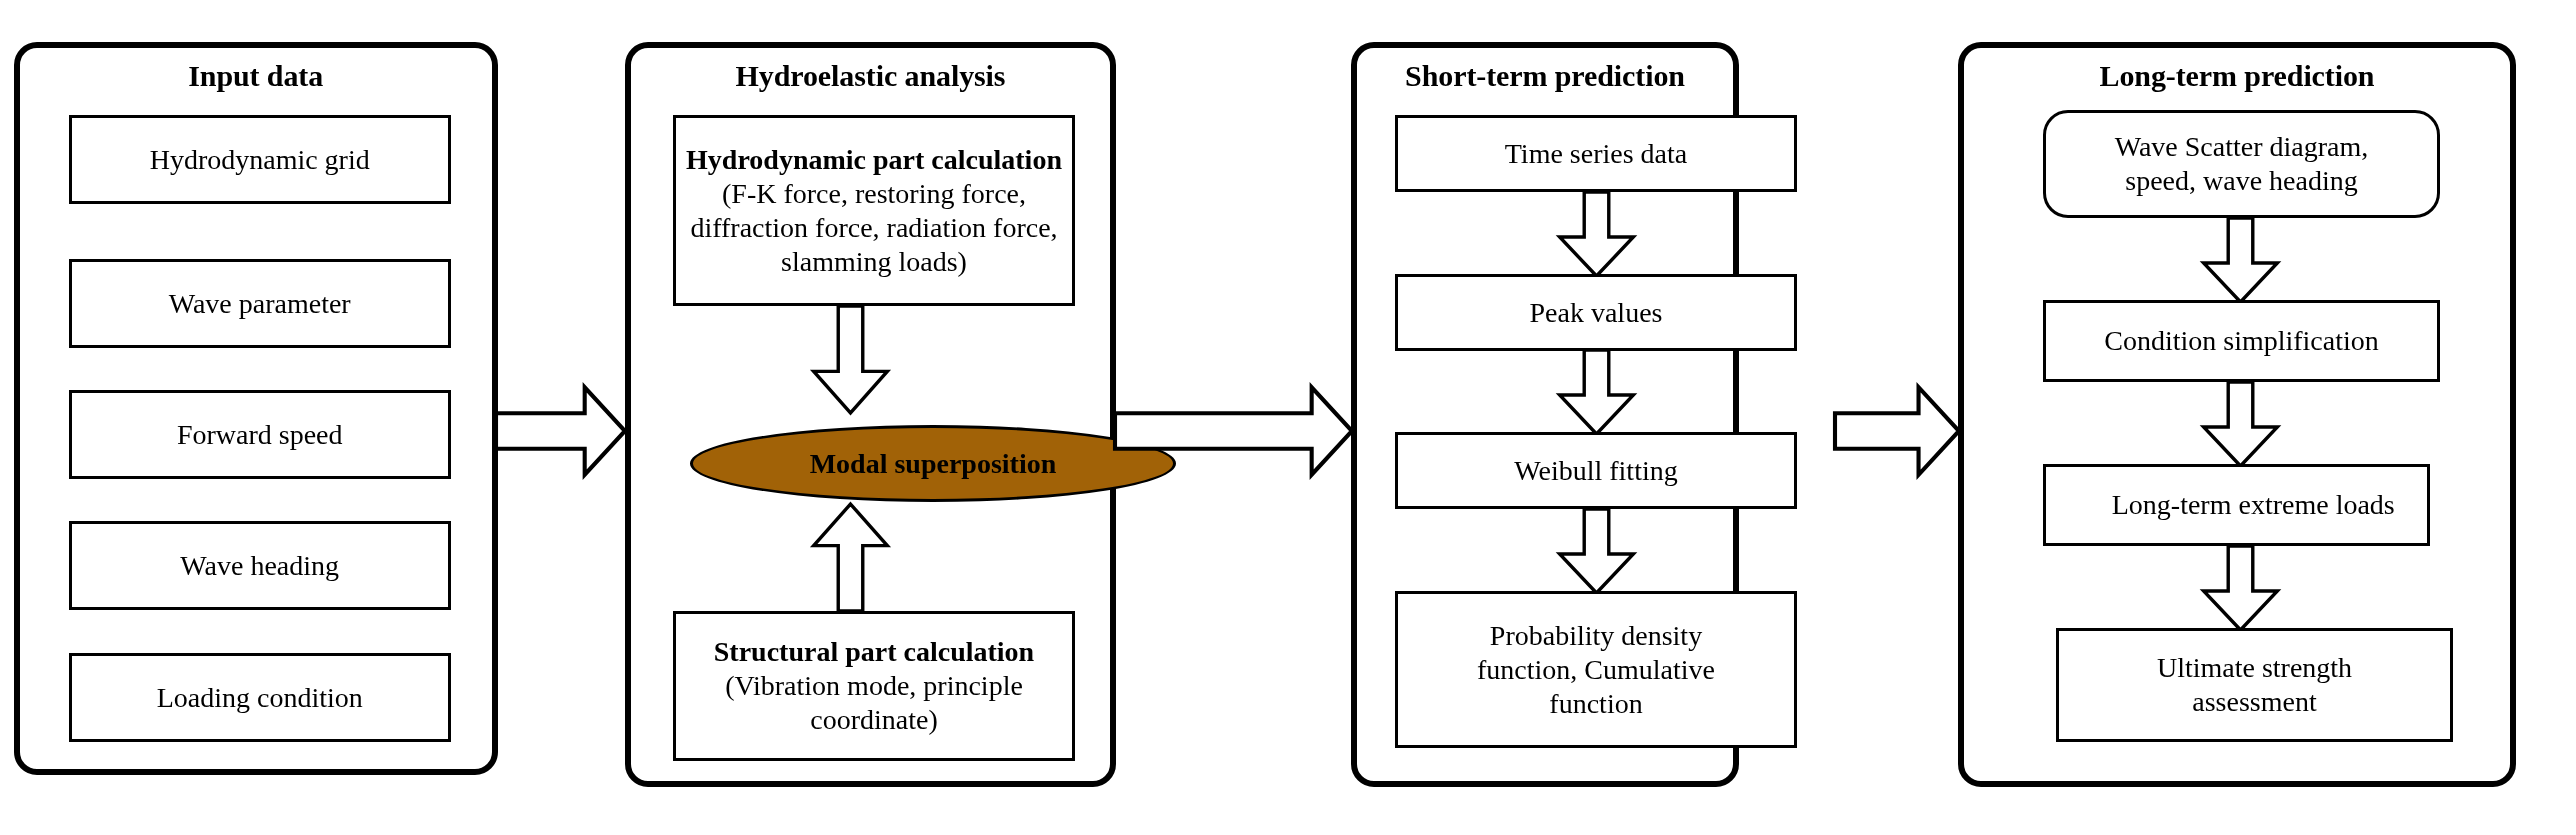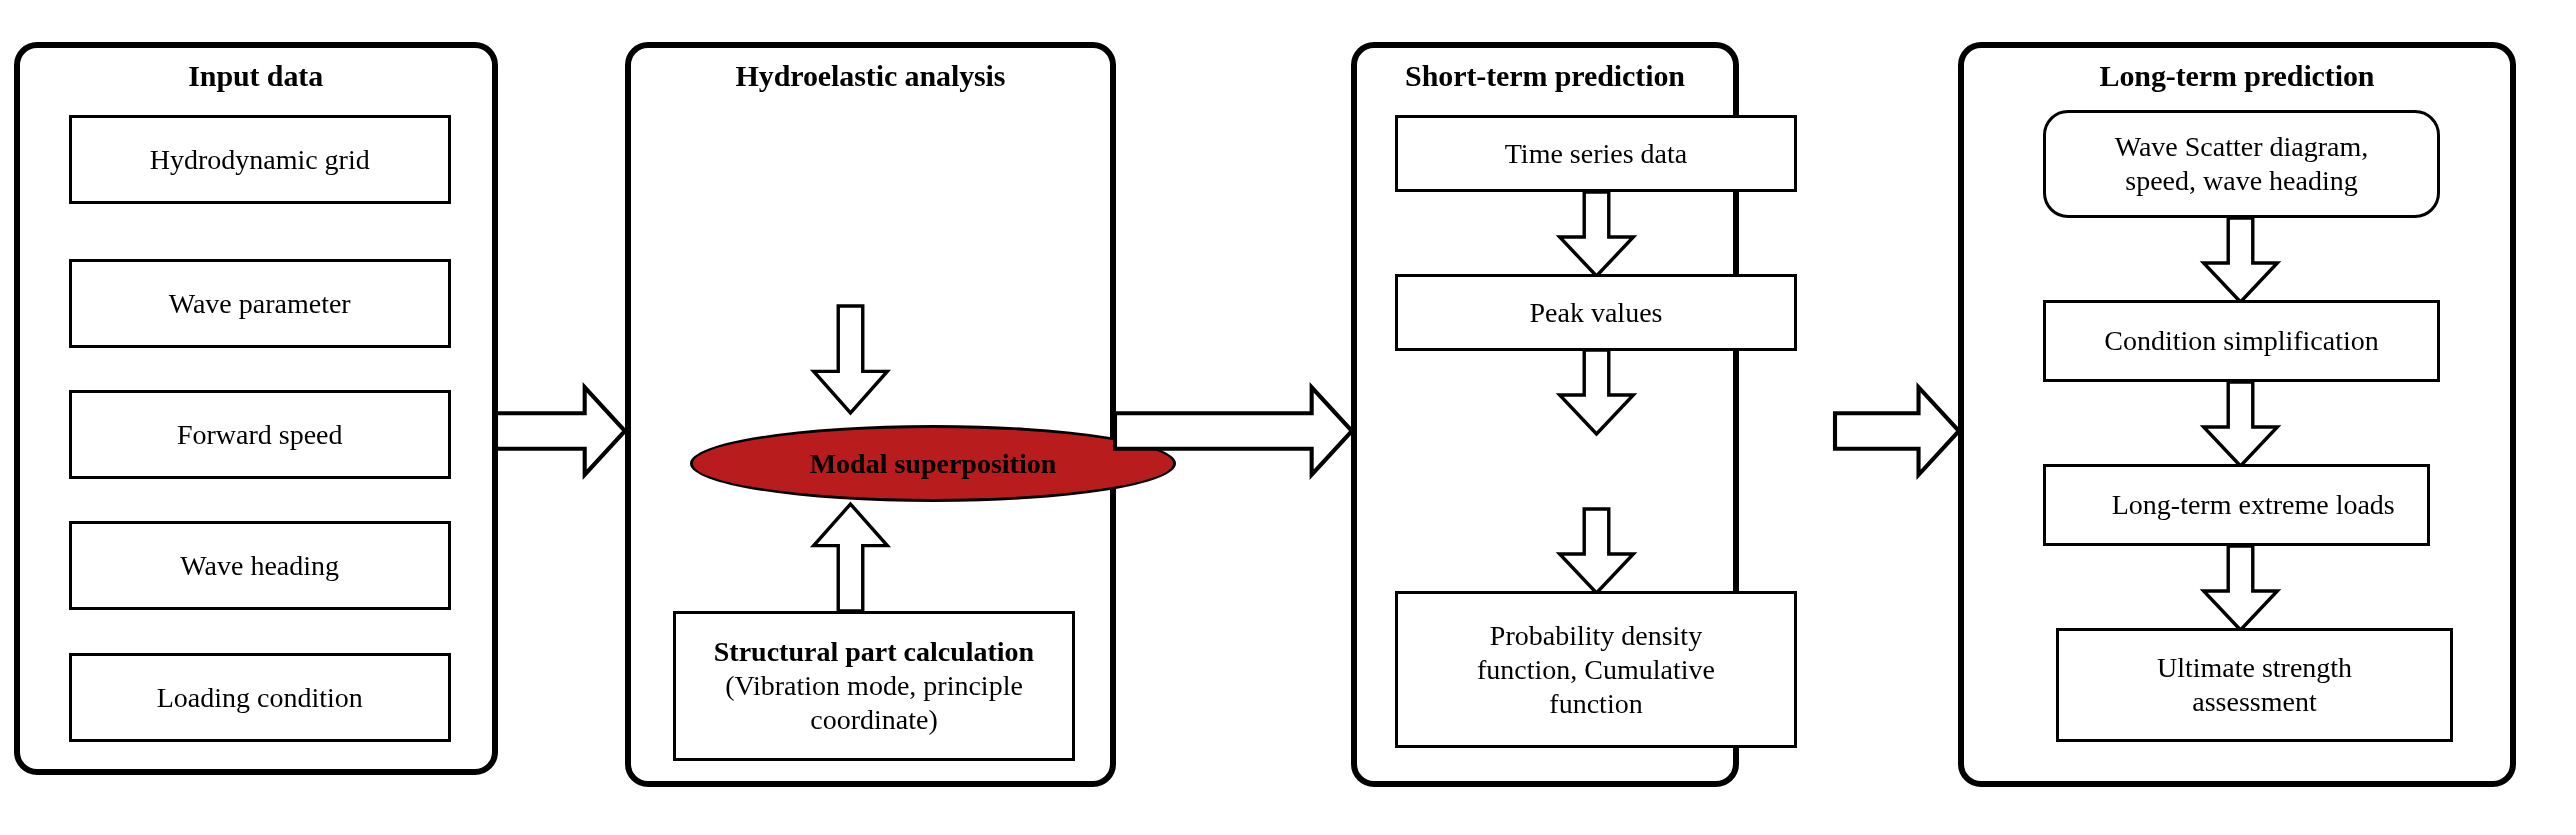--- a/index.html
+++ b/index.html
@@ -56,21 +56,21 @@
   .node .lines { width: 100%; }
   .node .ln { display: block; }
   .node .ln.b { font-weight: bold; }
 
   
   .ellipse {
     position: absolute;
     box-sizing: border-box;
     border: 3.4px solid #000000;
     border-radius: 50%;
-    background: #b91c1c;
+    background: #a16207;
     display: flex;
     align-items: center;
     justify-content: center;
     font-weight: bold;
     font-size: 28px;
     white-space: nowrap;
   }
 
   
   .arrow {
@@ -120,20 +120,28 @@
     <div class="node" style="left:49px; top:605px; width:382px; height:89px;">
       <span class="lines">
           <span class="ln">Loading condition</span>
         </span>
     </div>
   </div>
 
   <div class="panel" style="left:625px; top:42px; width:491px; height:745px;">
     <div class="panel-title" style="top:9.6px;">Hydroelastic analysis</div>
 
+    <div class="node" style="left:42px; top:67px; width:402px; height:191px;">
+      <span class="lines">
+        <span class="ln b">Hydrodynamic part calculation</span>
+        <span class="ln">(F-K force, restoring force,</span>
+        <span class="ln">diffraction force, radiation force,</span>
+        <span class="ln">slamming loads)</span>
+      </span>
+    </div>
 
     <svg class="arrow" style="left:173px; top:258px;" width="93" height="109" viewBox="0 0 136 160">
       <polygon points="50,0 86,0 86,96 122,96 68,157 14,96 50,96"></polygon>
     </svg>
 
     <div class="ellipse" style="left:59px; top:377px; width:486px; height:77px;">
       <span>Modal superposition</span>
     </div>
 
     <svg class="arrow" style="left:173px; top:454px;" width="93" height="109" viewBox="0 0 136 160">
@@ -165,20 +173,25 @@
     <div class="node" style="left:38px; top:226px; width:402px; height:77px;">
       <span class="lines">
           <span class="ln">Peak values</span>
         </span>
     </div>
 
     <svg class="arrow" style="left:193px; top:302px;" width="93" height="86" viewBox="0 0 136 126">
       <polygon points="50,0 86,0 86,66 122,66 68,123 14,66 50,66"></polygon>
     </svg>
 
+    <div class="node" style="left:38px; top:384px; width:402px; height:77px;">
+      <span class="lines">
+          <span class="ln">Weibull fitting</span>
+        </span>
+    </div>
 
     <svg class="arrow" style="left:193px; top:461px;" width="93" height="86" viewBox="0 0 136 126">
       <polygon points="50,0 86,0 86,66 122,66 68,123 14,66 50,66"></polygon>
     </svg>
 
     <div class="node" style="left:38px; top:543px; width:402px; height:157px;">
       <span class="lines">
         <span class="ln">Probability density</span>
         <span class="ln">function, Cumulative</span>
         <span class="ln">function</span>

